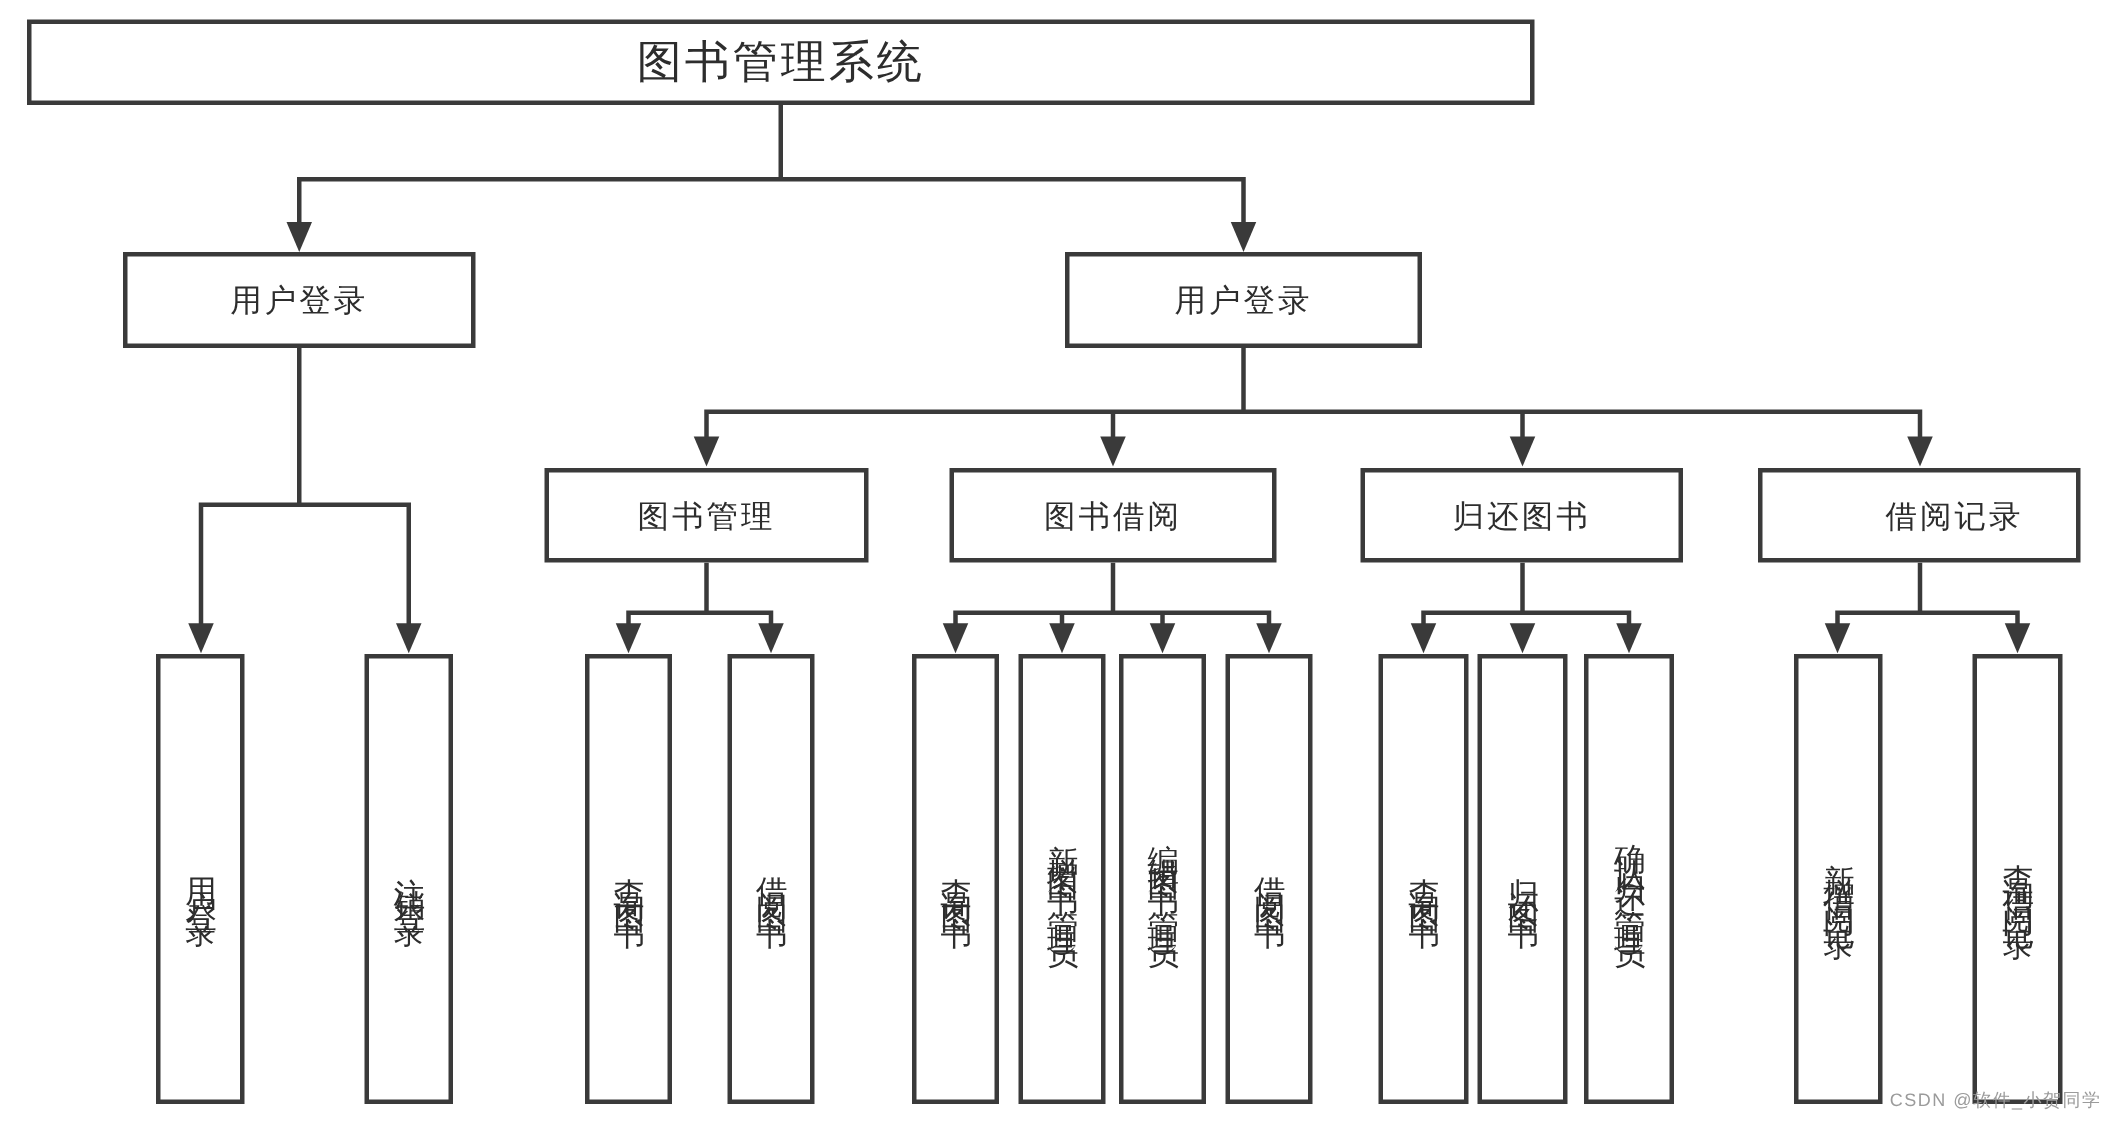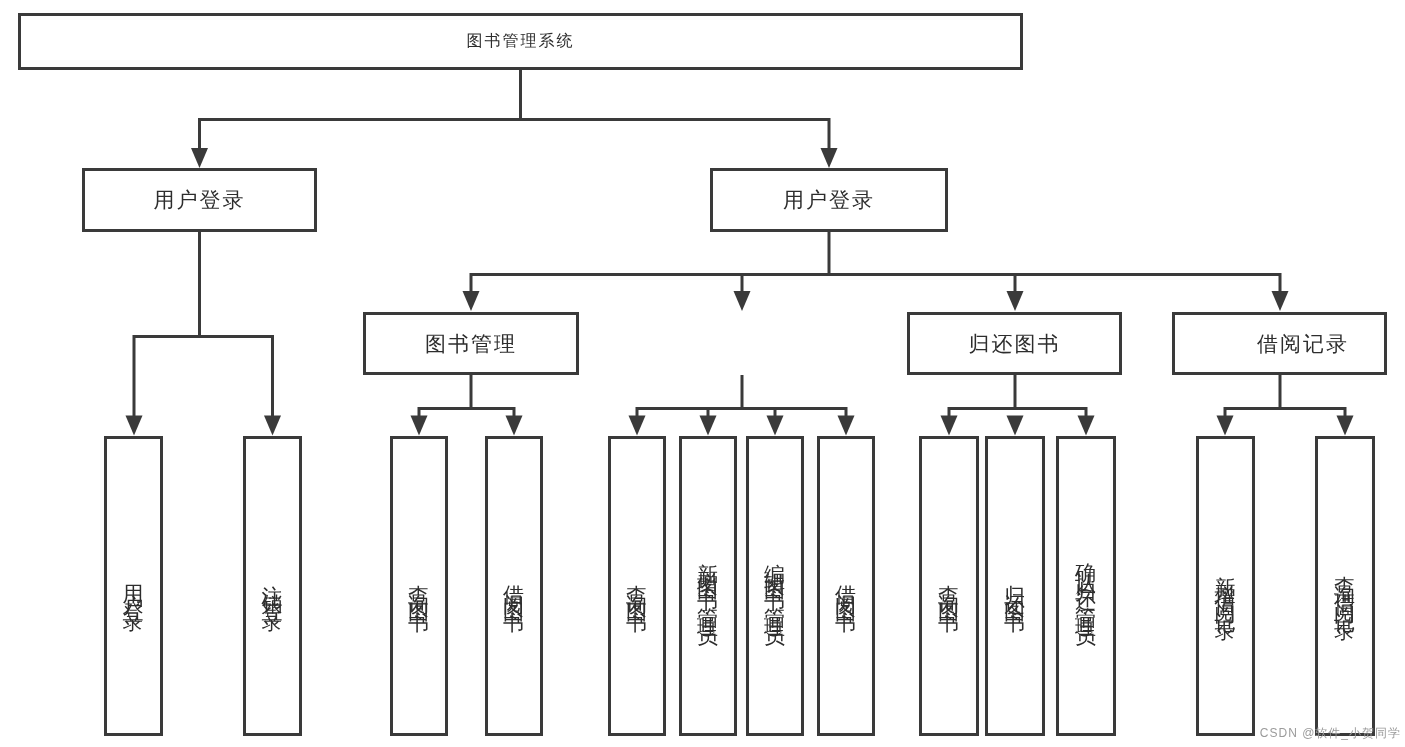--- a/index.html
+++ b/index.html
@@ -26,21 +26,21 @@
     background:#ffffff;
     display:flex;align-items:center;justify-content:center;
     color:var(--text);
   }
   .node.h .lbl{
     font-size:21px;
     letter-spacing:2px;
     white-space:nowrap;
     color:var(--text);
   }
-  .node.root .lbl{font-size:16px;}
+  .node.root .lbl{font-size:30px;}
   .node.v{top:436px;height:300px;}
   .node.v .lbl{
     writing-mode:vertical-rl;
     text-orientation:mixed;
     font-size:21px;
     letter-spacing:9px;
     line-height:1;
     color:var(--text);
   }
   
@@ -140,20 +140,23 @@
   <div class="node h pos-l2-0">
     <span class="lbl">用户登录</span>
   </div>
   <div class="node h pos-l2-1">
     <span class="lbl">用户登录</span>
   </div>
 
   <div class="node h pos-l3-0">
     <span class="lbl">图书管理</span>
   </div>
+  <div class="node h pos-l3-1">
+    <span class="lbl">图书借阅</span>
+  </div>
   <div class="node h pos-l3-2">
     <span class="lbl">归还图书</span>
   </div>
   <div class="node h pos-l3-3">
     <span class="lbl">借阅记录</span>
   </div>
 
   <div class="node v pos-leaf-0">
     <span class="lbl">用户登录</span>
   </div>

